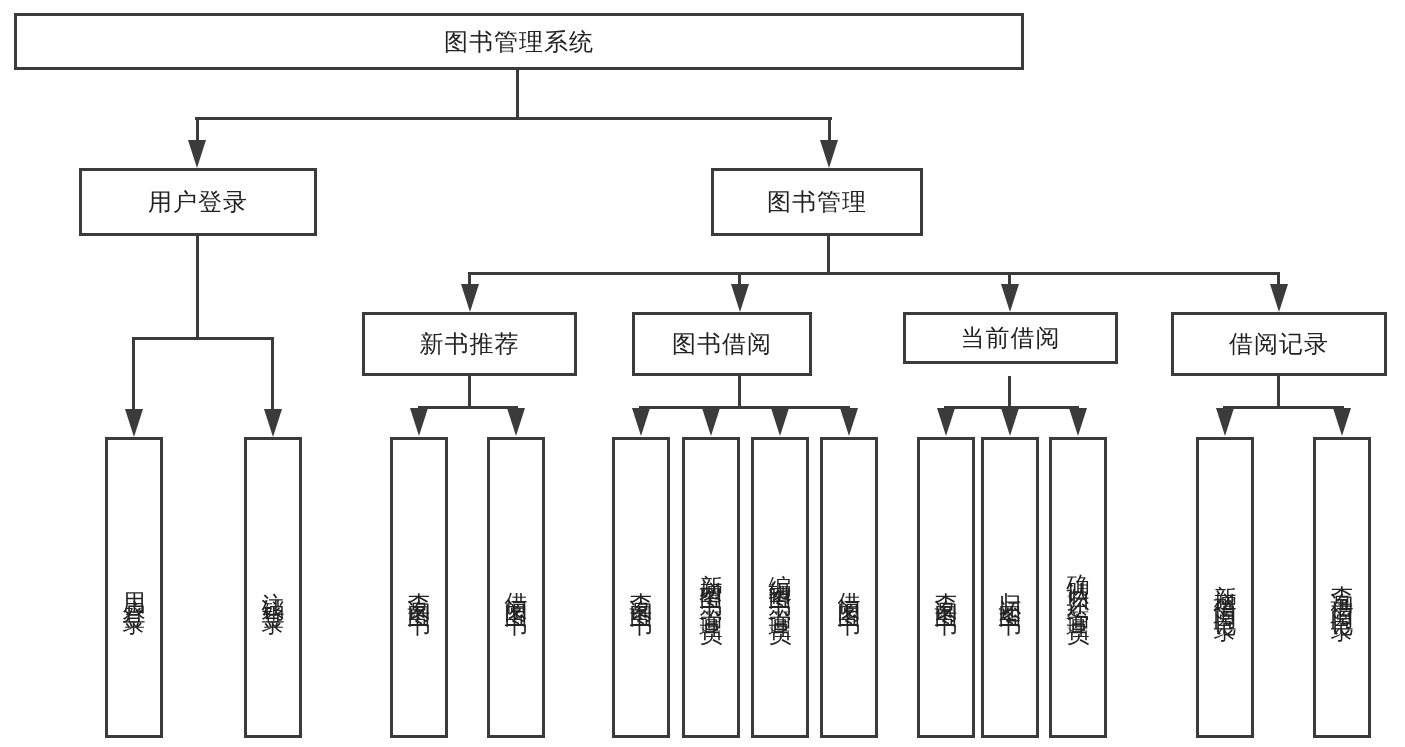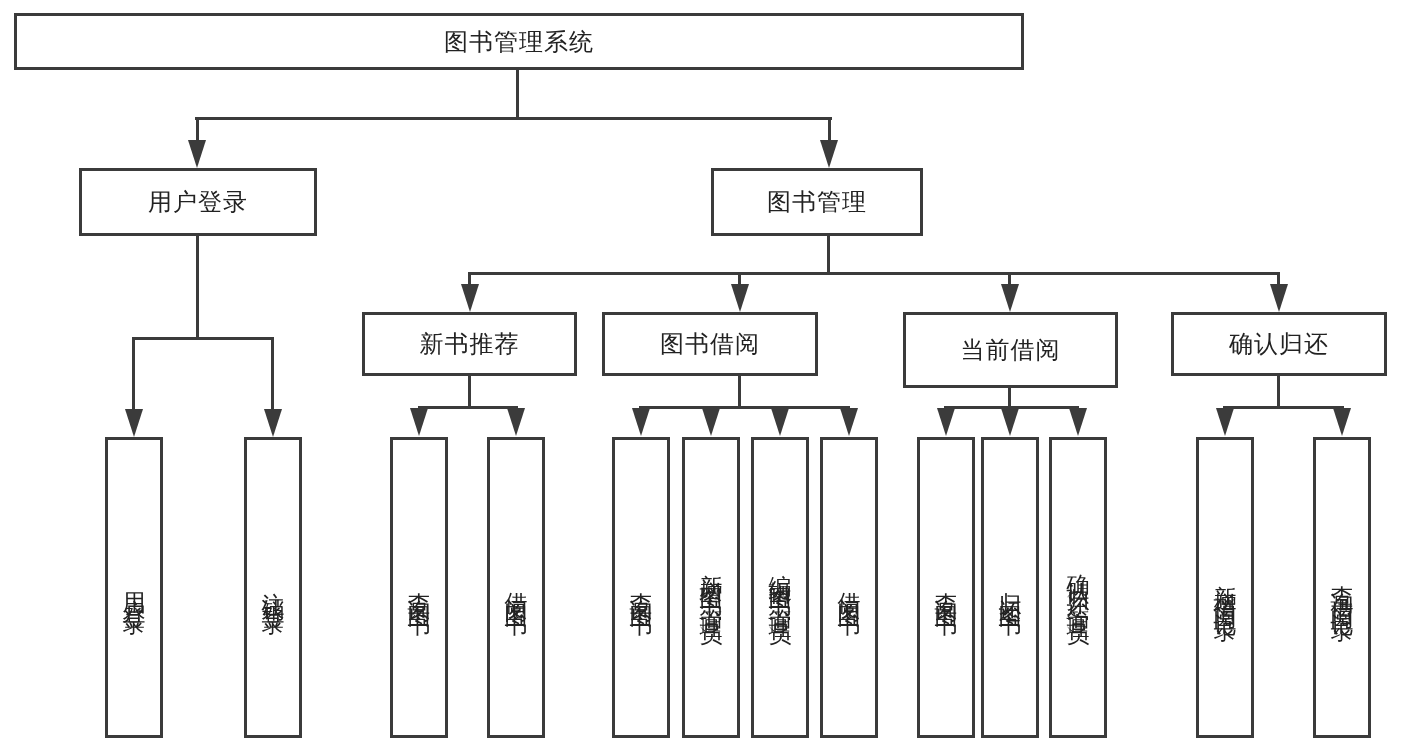--- a/index.html
+++ b/index.html
@@ -108,23 +108,23 @@
   <div class="hline" style="left:1223px;top:406px;width:121px"></div>
   <div class="arrow" style="left:1216px;top:408px"></div>
   <div class="arrow" style="left:1333px;top:408px"></div>
 
   <div class="box" style="left:14px;top:13px;width:1010px;height:57px">图书管理系统</div>
 
   <div class="box" style="left:79px;top:168px;width:238px;height:68px">用户登录</div>
   <div class="box" style="left:711px;top:168px;width:212px;height:68px">图书管理</div>
 
   <div class="box" style="left:362px;top:312px;width:215px;height:64px">新书推荐</div>
-  <div class="box" style="left:602px;top:312px;width:216px;height:64px">图书借阅</div>
-  <div class="box" style="left:903px;top:312px;width:215px;height:76px">当前借阅</div>
-  <div class="box" style="left:1171px;top:312px;width:216px;height:64px">确认归还</div>
+  <div class="box" style="left:632px;top:312px;width:180px;height:64px">图书借阅</div>
+  <div class="box" style="left:903px;top:312px;width:215px;height:52px">当前借阅</div>
+  <div class="box" style="left:1171px;top:312px;width:216px;height:64px">借阅记录</div>
 
   <div class="box vbox" style="left:105px;top:437px;width:58px;height:301px">用户登录</div>
   <div class="box vbox" style="left:244px;top:437px;width:58px;height:301px">注销登录</div>
 
   <div class="box vbox" style="left:390px;top:437px;width:58px;height:301px">查询图书</div>
   <div class="box vbox" style="left:487px;top:437px;width:58px;height:301px">借阅图书</div>
 
   <div class="box vbox" style="left:612px;top:437px;width:58px;height:301px">查询图书</div>
   <div class="box vbox" style="left:682px;top:437px;width:58px;height:301px">新增图书（管理员）</div>
   <div class="box vbox" style="left:751px;top:437px;width:58px;height:301px">编辑图书（管理员）</div>

